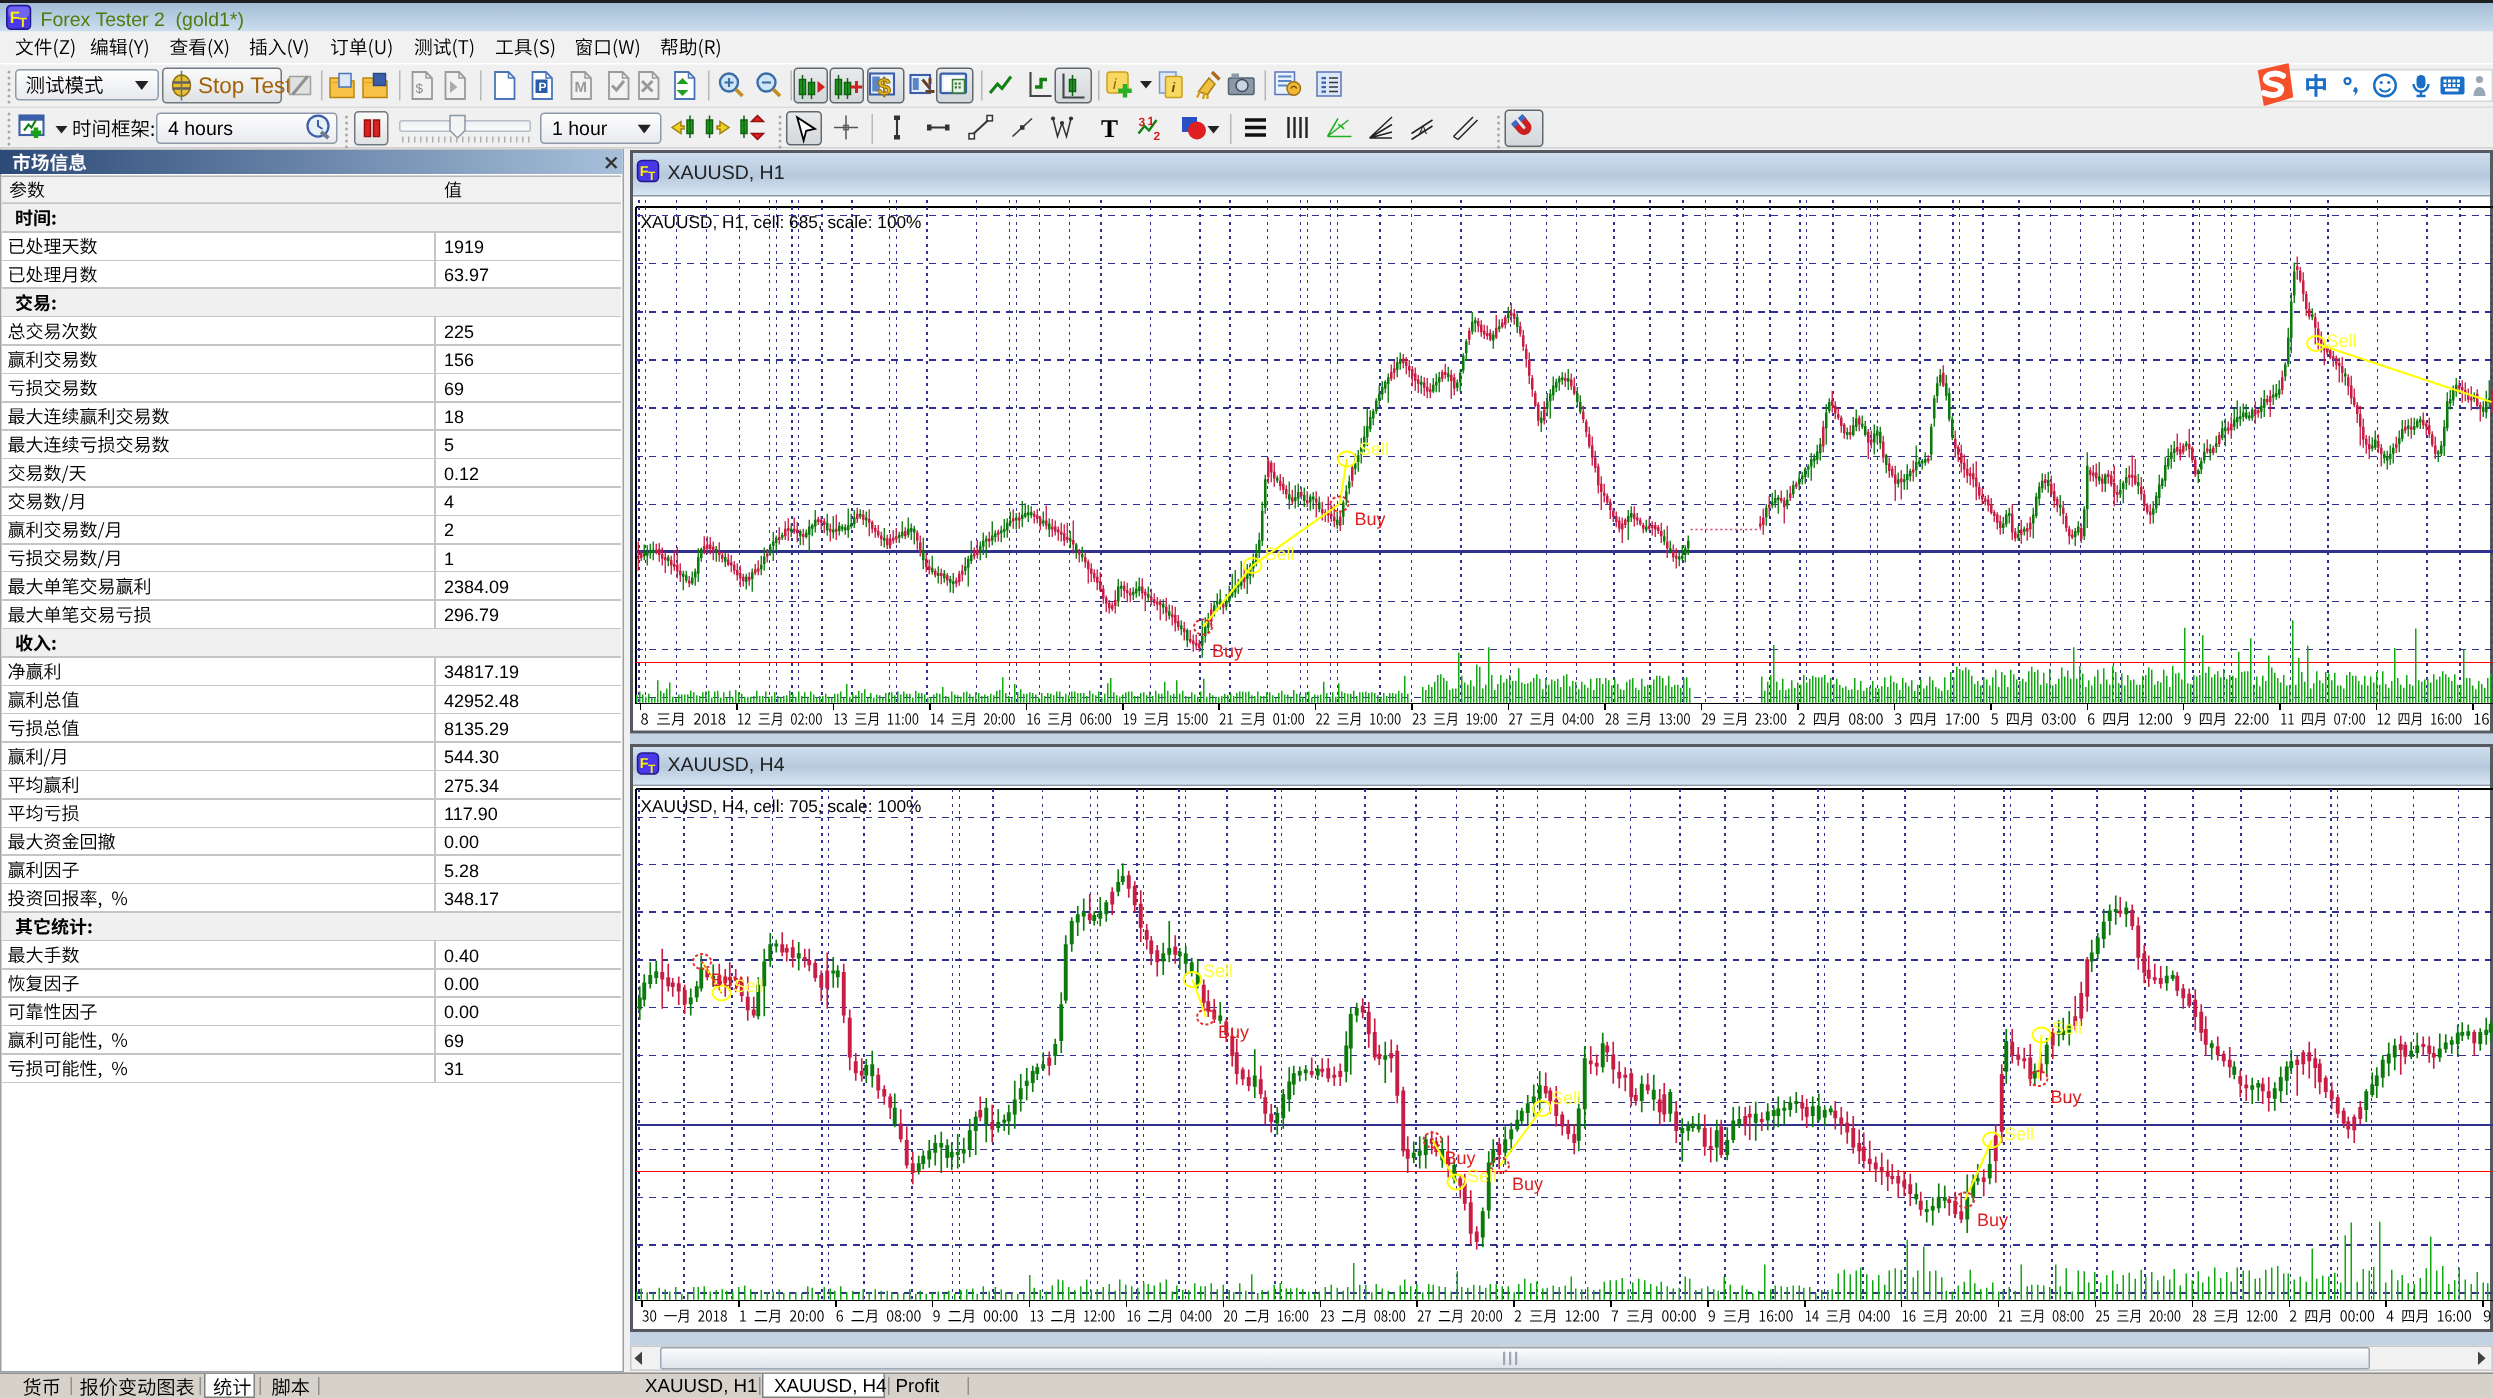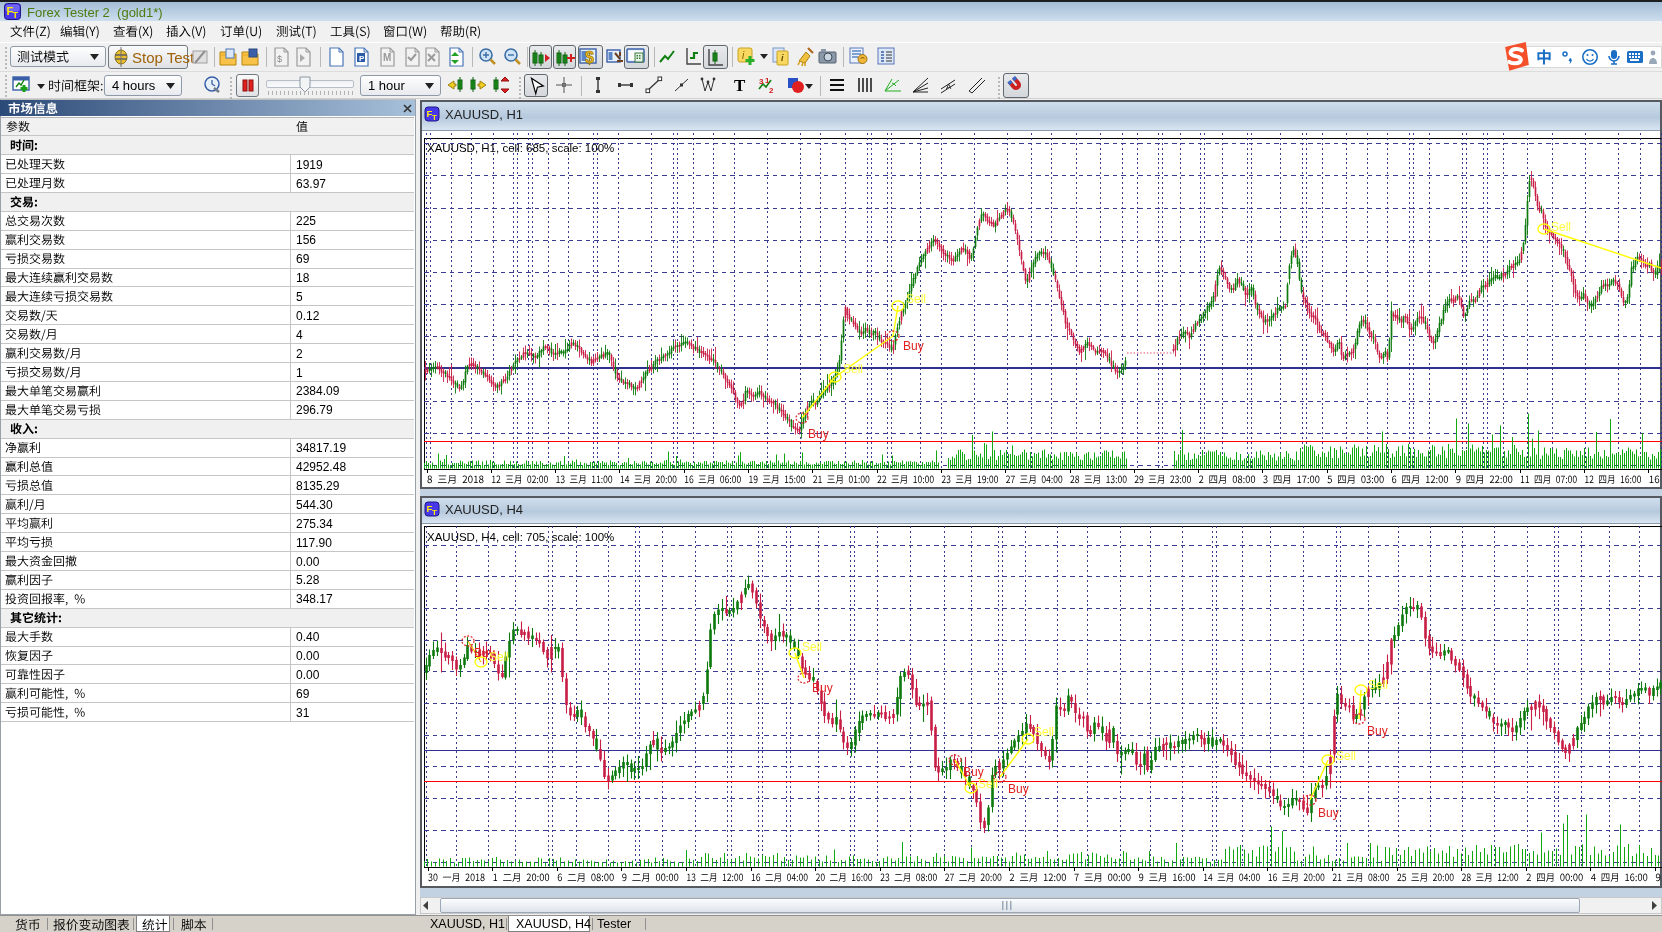--- a/index.html
+++ b/index.html
@@ -228,21 +228,21 @@
     <circle cx="2" cy="18" r="1" fill="#a8a8a8"></circle>
     <circle cx="2" cy="22" r="1" fill="#a8a8a8"></circle>
   </svg>
 <svg style="position:absolute;left:12px;top:75px" width="20" height="22" viewBox="0 0 20 22">
     <rect x="1" y="2" width="16" height="13" fill="#fff" stroke="#3a5fa8" stroke-width="1.4"></rect>
     <rect x="1" y="2" width="16" height="3.5" fill="#3a5fa8"></rect>
     <path d="M4 12l3-4 2 2 3-5" stroke="#108010" stroke-width="1.4" fill="none"></path>
     <path d="M12 10v7M8.5 13.5h7" stroke="#18a018" stroke-width="3"></path>
   </svg>
 <div class="darr" style="left:37px;top:84px"></div>
-<div style="position:absolute;left:104px;top:75px;width:78px;height:21px;background:linear-gradient(#fefefe,#e8eaee);border:1px solid #8e9aa8;border-radius:3px;box-sizing:border-box;font-size:13px;color:#000;line-height:19px;padding-left:7px">4 hours<svg width="9" height="6" style="position:absolute;right:6px;top:7px">
+<div style="position:absolute;left:104px;top:75px;width:121px;height:21px;background:linear-gradient(#fefefe,#e8eaee);border:1px solid #8e9aa8;border-radius:3px;box-sizing:border-box;font-size:13px;color:#000;line-height:19px;padding-left:7px">4 hours<svg width="9" height="6" style="position:absolute;right:6px;top:7px">
       <path d="M0 0h9L4.5 6z" fill="#222"></path>
     </svg></div>
 <svg style="position:absolute;left:203px;top:75px" width="20" height="22" viewBox="0 0 20 22">
     <circle cx="9" cy="9" r="7" fill="#e8f0f8" stroke="#3a5fa8" stroke-width="1.5"></circle>
     <path d="M9 5v4l3 2" stroke="#3a5fa8" stroke-width="1.3" fill="none"></path>
     <path d="M11 13l5 4" stroke="#707a88" stroke-width="2.5"></path>
   </svg>
 <svg style="position:absolute;left:229px;top:76px" width="4" height="24">
     <circle cx="2" cy="2" r="1" fill="#a8a8a8"></circle>
     <circle cx="2" cy="6" r="1" fill="#a8a8a8"></circle>
@@ -539,21 +539,21 @@
 <svg style="position:absolute;left:1000px;top:901px" width="14" height="9">
     <rect x="2" y="0" width="1.5" height="9" fill="#9aa8b8"></rect>
     <rect x="6" y="0" width="1.5" height="9" fill="#9aa8b8"></rect>
     <rect x="10" y="0" width="1.5" height="9" fill="#9aa8b8"></rect>
   </svg>
 <div id="tabbar"></div>
 <div class="tab-act" style="left:136px;width:34px"></div>
 <div class="tab-act" style="left:508px;width:82px"></div>
 <div class="tab-lat" style="left:430px">XAUUSD, H1</div>
 <div class="tab-lat" style="left:516px">XAUUSD, H4</div>
-<div class="tab-lat" style="left:597px">Tester</div>
+<div class="tab-lat" style="left:597px">Profit</div>
 <div style="position:absolute;left:47px;top:918px;width:1px;height:12px;background:#909090"></div>
 <div style="position:absolute;left:133px;top:918px;width:1px;height:12px;background:#909090"></div>
 <div style="position:absolute;left:173px;top:918px;width:1px;height:12px;background:#909090"></div>
 <div style="position:absolute;left:212px;top:918px;width:1px;height:12px;background:#909090"></div>
 <div style="position:absolute;left:506px;top:918px;width:1px;height:12px;background:#909090"></div>
 <div style="position:absolute;left:592px;top:918px;width:1px;height:12px;background:#909090"></div>
 <div style="position:absolute;left:645px;top:918px;width:1px;height:12px;background:#909090"></div>
 <svg style="position:absolute;left:0;top:0;z-index:50;pointer-events:none" width="1662" height="932">
     <g transform="translate(10 36) scale(0.0125 -0.0125)" fill="#000">
       <use href="#q0" x="0"></use>

